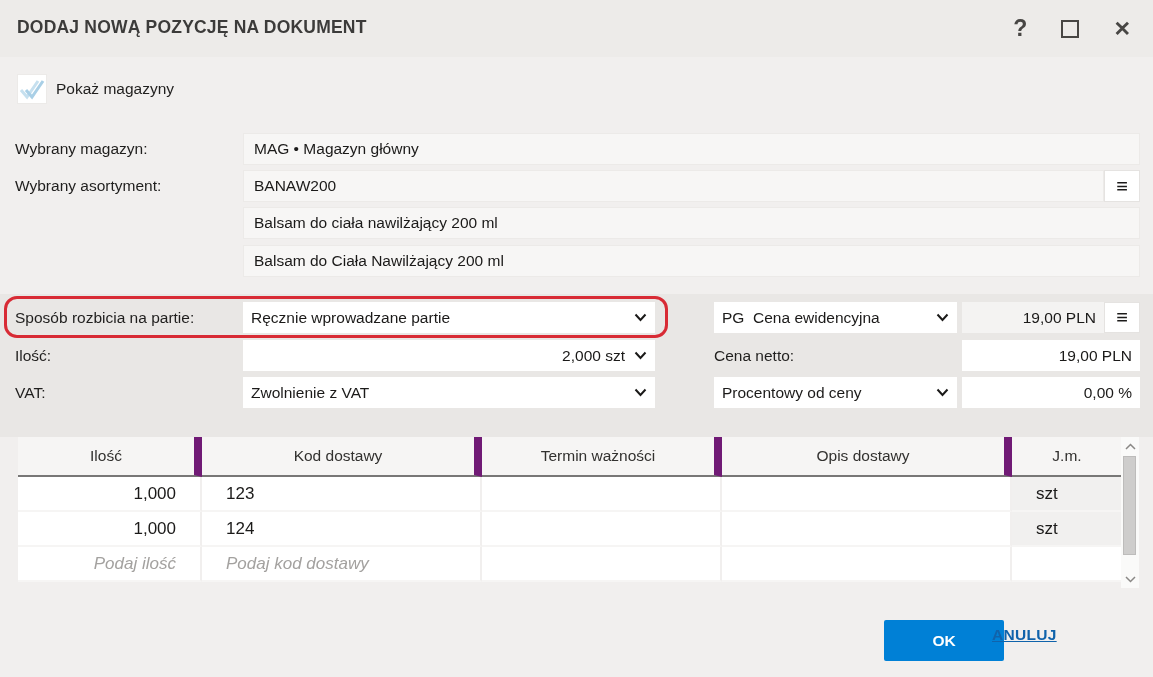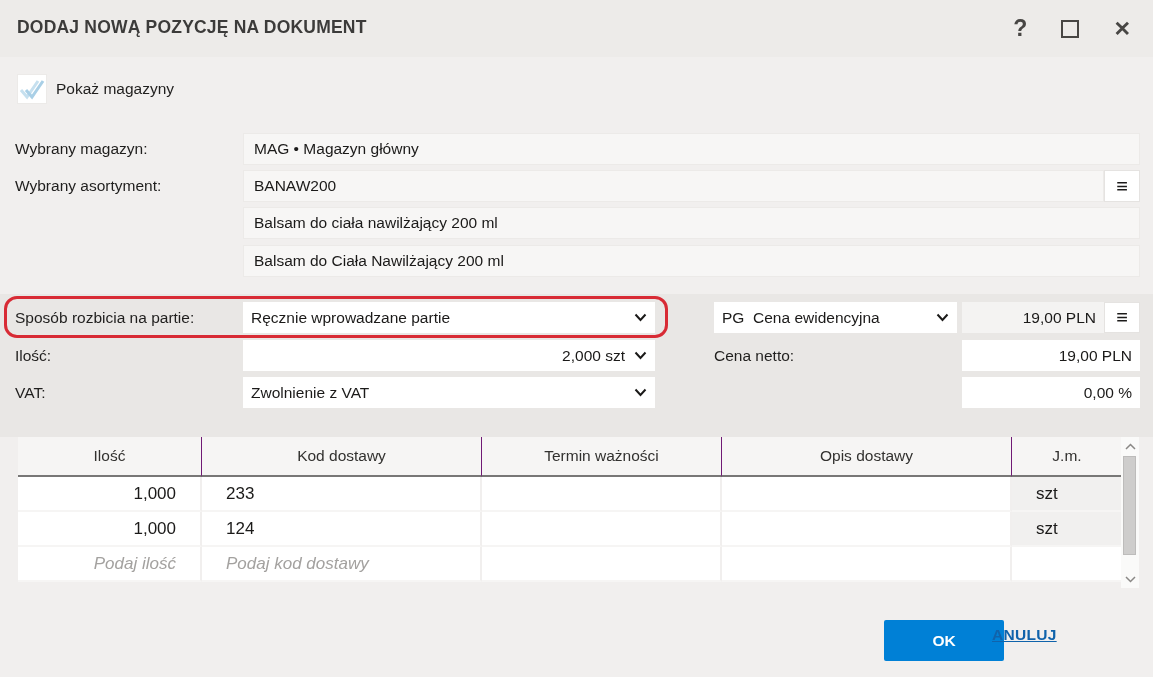--- a/index.html
+++ b/index.html
@@ -30,21 +30,21 @@
   .winput { position:absolute; height:31px; background:#fff; display:flex; align-items:center; padding:0 8px; font-size:15.5px; color:#1b1a19; }
   .dropdown { justify-content:space-between; cursor:pointer; }
   .num { justify-content:flex-end; }
   .grayval { background:#f4f3f2; }
   .red-outline { position:absolute; left:4px; top:296px; width:664px; height:42px; border:3px solid #d82b35; border-radius:13px; pointer-events:none; }
 
   
   .table { position:absolute; left:18px; top:437px; width:1104px; }
   .trow { display:flex; }
   .th { height:40px; background:#f6f5f4; display:flex; align-items:center; justify-content:center;
-        font-size:15.5px; color:#32312f; border-right:1px solid #701a75; border-bottom:2px solid #787776; }
+        font-size:15.5px; color:#32312f; border-right:8px solid #701a75; border-bottom:2px solid #787776; }
   .td { height:35px; background:#fff; display:flex; align-items:center; padding:0 24px; font-size:17px; color:#1b1a19;
         border-right:2px solid #f1efee; border-bottom:2px solid #f6f5f4; }
   .td.right { justify-content:flex-end; }
   .td.gray { background:#f1f0ef; }
   .td.ph { font-style:italic; color:#a3a19f; }
   .c1{width:184px}.c2{width:280px}.c3{width:240px}.c4{width:290px}.c5{width:110px; border-right:none;}
 
   
   .scrollbar { position:absolute; left:1121px; top:437px; width:18px; height:151px; background:#fafaf9; }
   .sb-thumb { position:absolute; left:2px; top:19px; width:13px; height:99px; background:#cecdcc; border:1px solid #bdbcbb; cursor:pointer; }
@@ -141,35 +141,41 @@
     <span>19,00 PLN</span>
   </div>
 
   <div class="band-lbl" style="left:15px; top:377px;">VAT:</div>
   <div class="winput dropdown" style="left:243px; top:377px; width:412px;">
     <span>Zwolnienie z VAT</span>
     <svg class="chev" width="13" height="9" viewBox="0 0 13 9">
         <path d="M1.5 1.5 L6.5 7 L11.5 1.5" stroke="#1b1a19" stroke-width="2" fill="none"></path>
       </svg>
   </div>
+  <div class="winput dropdown" style="left:714px; top:377px; width:243px;">
+    <span>Procentowy od ceny</span>
+    <svg class="chev" width="13" height="9" viewBox="0 0 13 9">
+        <path d="M1.5 1.5 L6.5 7 L11.5 1.5" stroke="#1b1a19" stroke-width="2" fill="none"></path>
+      </svg>
+  </div>
   <div class="winput num" style="left:962px; top:377px; width:178px;">
     <span>0,00 %</span>
   </div>
 
   <div class="table">
     <div class="trow">
       <div class="th c1">Ilość</div>
       <div class="th c2">Kod dostawy</div>
       <div class="th c3">Termin ważności</div>
       <div class="th c4">Opis dostawy</div>
       <div class="th c5">J.m.</div>
     </div>
     <div class="trow">
       <div class="td c1 right">1,000</div>
-      <div class="td c2">233</div>
+      <div class="td c2">123</div>
       <div class="td c3"></div>
       <div class="td c4"></div>
       <div class="td c5 gray">szt</div>
     </div>
     <div class="trow">
       <div class="td c1 right">1,000</div>
       <div class="td c2">124</div>
       <div class="td c3"></div>
       <div class="td c4"></div>
       <div class="td c5 gray">szt</div>

